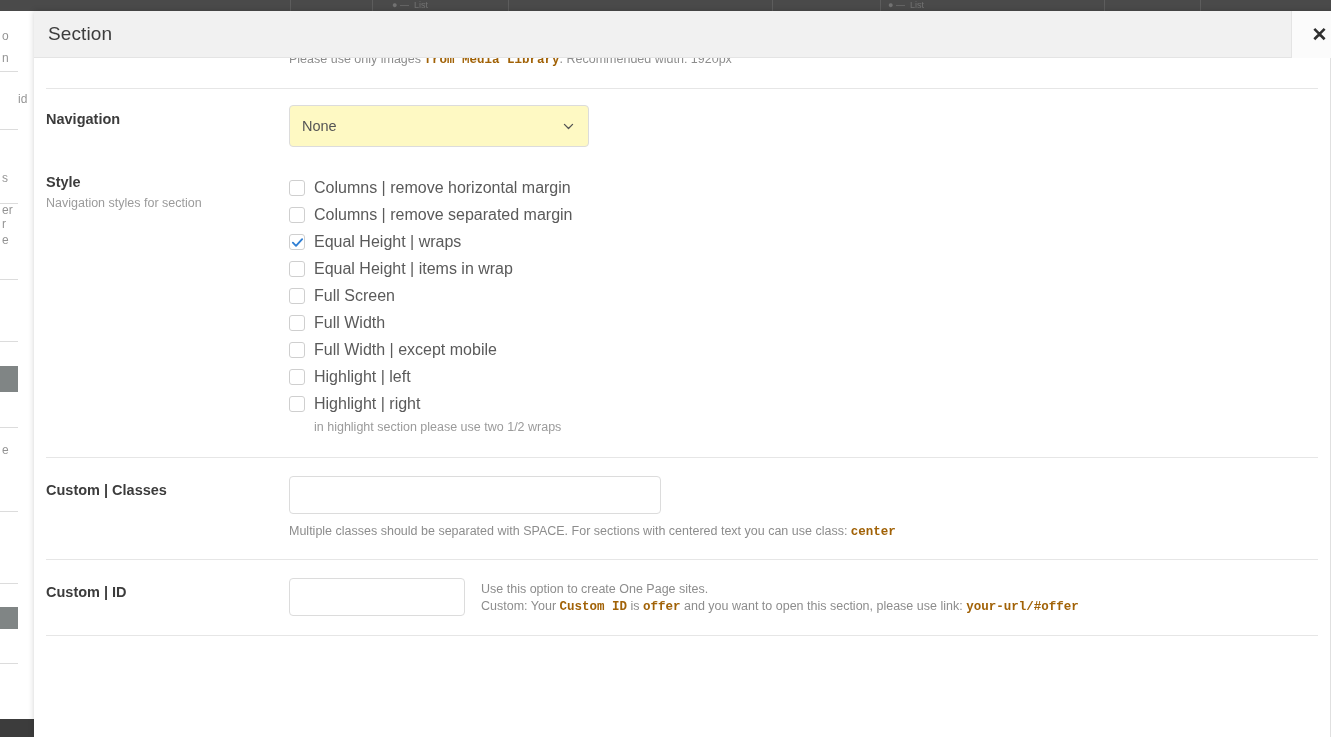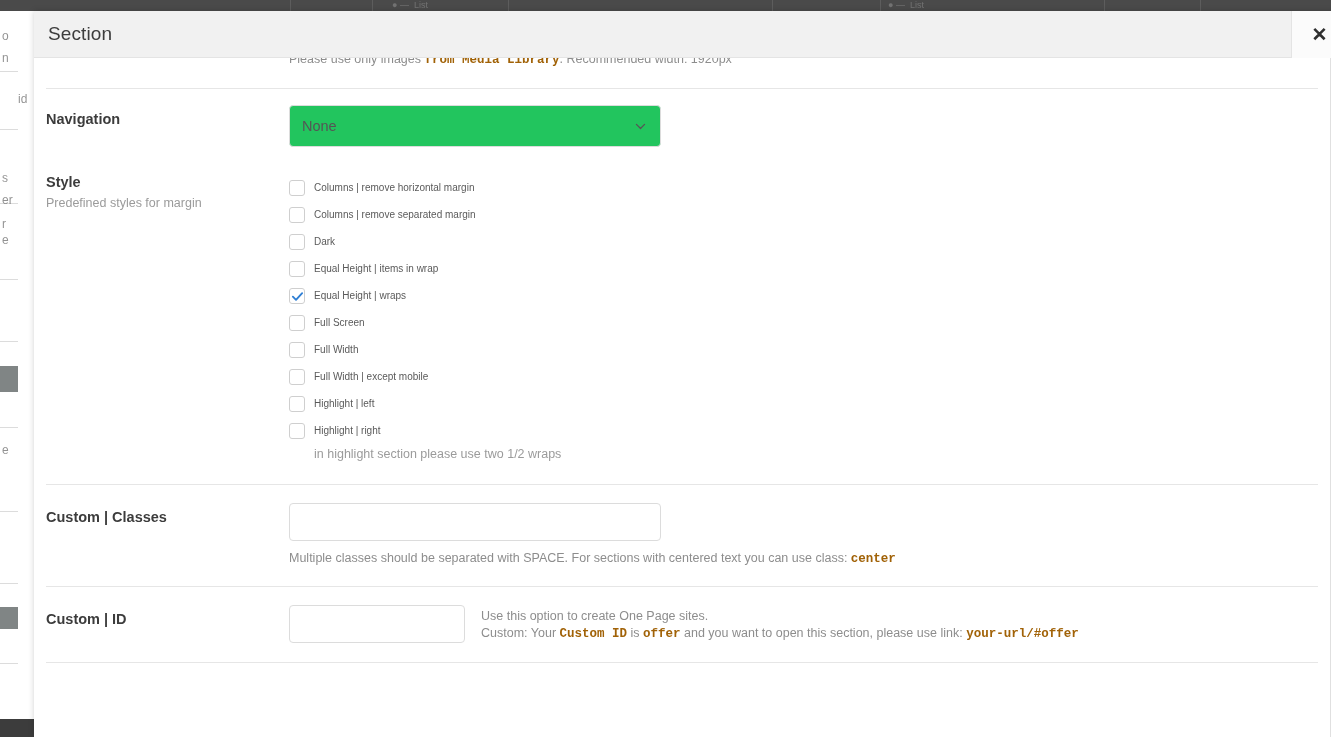--- a/index.html
+++ b/index.html
@@ -155,26 +155,26 @@
   }
   .field-label .sub {
     display: block;
     font-size: 12.5px;
     color: #9b9b9b;
     margin-top: 6px;
   }
   .field-control { flex: 1; }
 
   select.styled {
-    width: 372px;
+    width: 300px;
     height: 42px;
     padding: 0 30px 0 12px;
     border: 1px solid #dcdcdc;
     border-radius: 4px;
-    background: #22c55e;
+    background: #fef9c3;
     font-size: 14.5px;
     color: #555;
     font-family: "Liberation Sans", sans-serif;
     -webkit-appearance: none;
     -moz-appearance: none;
     appearance: none;
     outline: none;
   }
   .select-wrap { position: relative; display: inline-block; }
   .select-wrap .chev {
@@ -233,21 +233,21 @@
     cursor: pointer;
   }
   .cb-box.checked svg { display: block; }
   .cb-box svg {
     display: none;
     position: absolute;
     left: 1px; top: 1px;
     width: 13px; height: 13px;
   }
   .cb-label {
-    font-size: 10px;
+    font-size: 16px;
     color: #5a5a5a;
     margin-left: 9px;
     cursor: pointer;
     white-space: nowrap;
   }
   .cb-note {
     font-size: 12.5px;
     color: #9b9b9b;
     margin-left: 25px;
     margin-top: 2px;
@@ -317,21 +317,21 @@
     <div class="bg-ghost-rule" style="top:416px"></div>
     <div class="bg-ghost-rule" style="top:500px"></div>
     <div class="bg-ghost-rule" style="top:572px"></div>
     <div class="bg-ghost-rule" style="top:652px"></div>
     <div class="bg-ghost-dark" style="top:355px;height:26px"></div>
     <div class="bg-ghost-dark" style="top:596px;height:22px"></div>
     <div class="bg-ghost-text" style="left:2px; top:18px;">o</div>
     <div class="bg-ghost-text" style="left:2px; top:40px;">n</div>
     <div class="bg-ghost-text" style="left:18px; top:56px;margin-top:25px;">id</div>
     <div class="bg-ghost-text" style="left:2px; top:160px;">s</div>
-    <div class="bg-ghost-text" style="left:2px; top:182px;">er</div>
+    <div class="bg-ghost-text" style="left:2px; top:192px;">er</div>
     <div class="bg-ghost-text" style="left:2px; top:206px;">r</div>
     <div class="bg-ghost-text" style="left:2px; top:222px;">e</div>
     <div class="bg-ghost-text" style="left:2px; top:432px;">e</div>
   </div>
 
   <div id="bg-bottombar">
     <div id="bg-bottom-icons">
       <span>✓</span>
       <span>▭</span>
       <span>✕</span>
@@ -370,47 +370,43 @@
                 <path d="M3 6 L8 11 L13 6" fill="none" stroke="#555" stroke-width="1.6" stroke-linecap="round" stroke-linejoin="round"></path>
               </svg>
           </span>
         </div>
       </div>
 
 
       <div class="field" style="padding-top:25px;">
         <div class="field-label" style="padding-top:2px;">
           <span class="lbl">Style</span>
-          <span class="sub">Predefined styles for margin</span>
+          <span class="sub">Navigation styles for section</span>
         </div>
         <div class="field-control">
           <div class="cb-list" id="style-checkbox-list">
               <div class="cb-item">
                 <span class="cb-box"></span>
                 <span class="cb-label">Columns | remove horizontal margin</span>
               </div>
               <div class="cb-item">
                 <span class="cb-box"></span>
                 <span class="cb-label">Columns | remove separated margin</span>
-              </div>
-              <div class="cb-item">
-                <span class="cb-box"></span>
-                <span class="cb-label">Dark</span>
-              </div>
-              <div class="cb-item">
-                <span class="cb-box"></span>
-                <span class="cb-label">Equal Height | items in wrap</span>
               </div>
               <div class="cb-item">
                 <span class="cb-box checked">
                   <svg viewBox="0 0 14 14">
                     <path d="M2 7.2 L5.4 10.6 L12 3.4" fill="none" stroke="#2f7fd4" stroke-width="2" stroke-linecap="round" stroke-linejoin="round"></path>
                   </svg>
                 </span>
                 <span class="cb-label">Equal Height | wraps</span>
+              </div>
+              <div class="cb-item">
+                <span class="cb-box"></span>
+                <span class="cb-label">Equal Height | items in wrap</span>
               </div>
               <div class="cb-item">
                 <span class="cb-box"></span>
                 <span class="cb-label">Full Screen</span>
               </div>
               <div class="cb-item">
                 <span class="cb-box"></span>
                 <span class="cb-label">Full Width</span>
               </div>
               <div class="cb-item">

